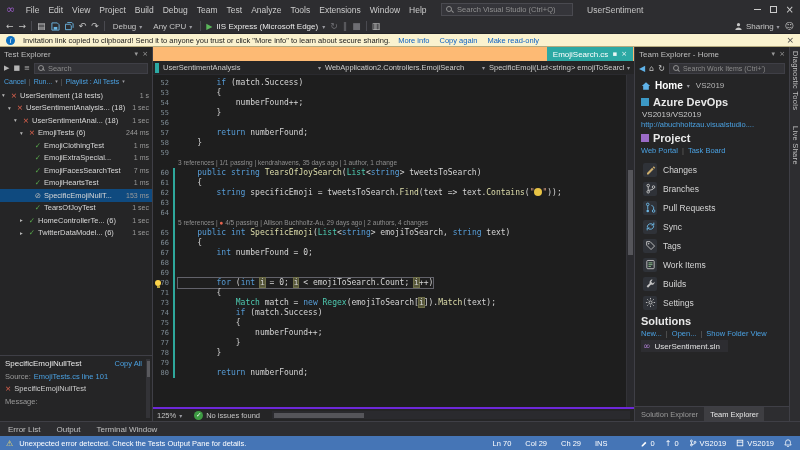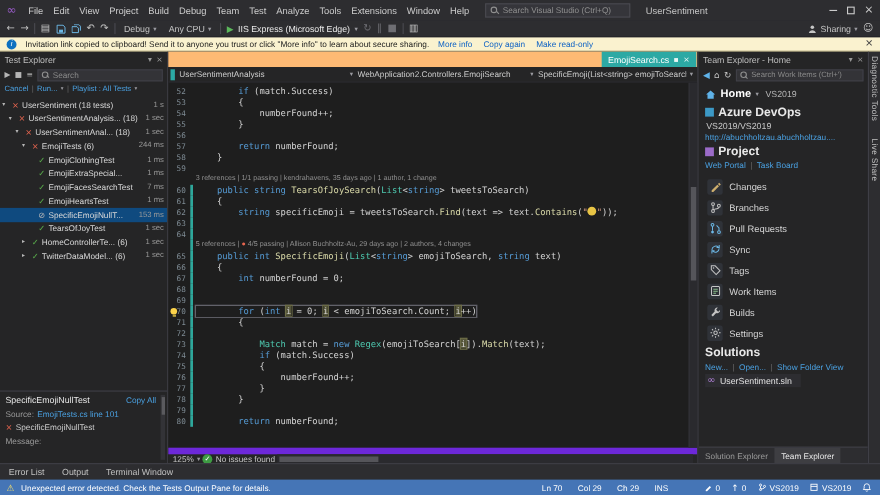--- a/index.html
+++ b/index.html
@@ -91,21 +91,21 @@
 .cur .txt{box-shadow:0 0 0 1px #62626A}
 .lens .txt{font-family:"Liberation Sans",sans-serif;font-size:6.5px;color:#8F8F8F}
 .tk-p{color:#D4D4D4}.tk-k{color:#569CD6}.tk-t{color:#4EC9B0}.tk-m{color:#DCDCAA}.tk-s{color:#D69D85}
 .tk-g{color:#8F8F8F}.tk-rd{color:#E8654F}
 .tk-hi{background:#56563A;box-shadow:0 0 0 1px #6E6E48}
 .tk-e{display:inline-block;width:8px;height:8px;border-radius:50%;background:#E8C445;color:transparent;overflow:hidden;vertical-align:-1px}
 .bulb{position:absolute;left:2px;top:1.5px;width:6px;height:6px;border-radius:50%;background:#FCD34A}
 .bulb::after{content:"";position:absolute;left:1.5px;top:6px;width:3px;height:2px;background:#B9A33E}
 .v-scroll{position:absolute;top:0;right:0;bottom:0;width:8px;background:#2A2A2E;border-left:1px solid #333338}
 .v-thumb{position:absolute;left:1px;top:95px;width:5px;height:85px;background:#55555A;display:block}
-.ed-bottom{height:14px;flex:none;display:flex;align-items:center;gap:2px;padding:0 4px;background:#252526;border-top:6px solid #6d28d9;font-size:7.5px;color:#C5C5C5}
+.ed-bottom{height:14px;flex:none;display:flex;align-items:center;gap:12px;padding:0 4px;background:#252526;border-top:2px solid #6d28d9;font-size:7.5px;color:#C5C5C5}
 .zoom,.health{display:flex;gap:3px;align-items:center;white-space:nowrap}
 .ok-icon{width:9px;height:9px;border-radius:50%;background:#3E9B43;color:#FFF;font-size:6.5px;line-height:9px;text-align:center;font-family:"DejaVu Sans",sans-serif}
 .h-scroll{flex:1;height:8px;background:#2A2A2E;position:relative}
 .h-thumb{position:absolute;left:2px;top:1.5px;width:90px;height:5px;background:#55555A;display:block}
 
 .tx{width:155px;flex:none;background:#252526;border-left:1px solid #3F3F46;display:flex;flex-direction:column;font-size:8px;overflow:hidden}
 .tx-toolbar{height:15px;display:flex;align-items:center;gap:4px;padding:0 4px;flex:none}
 .tx-ic{font-family:"DejaVu Sans",sans-serif;font-size:8px;color:#C5C5C5}
 .tx-ic.blue{color:#5FB2E8}
 .tx-search{flex:1;height:11px;background:#333337;border:1px solid #3F3F46;display:flex;align-items:center;gap:3px;padding:0 3px;color:#8A8A8A;font-size:7px;overflow:hidden;white-space:nowrap}
@@ -494,25 +494,20 @@
             <span class="bar"></span>
             <span class="txt"><span class="tk-p">        </span><span class="tk-k">for</span><span class="tk-p"> (</span><span class="tk-k">int</span><span class="tk-p"> </span><span class="tk-hi">i</span><span class="tk-p"> = 0; </span><span class="tk-hi">i</span><span class="tk-p"> &lt; emojiToSearch.Count; </span><span class="tk-hi">i</span><span class="tk-p">++)</span></span>
             <span class="bulb"></span>
           </div>
           <div class="cl chg">
             <span class="ln">71</span>
             <span class="bar"></span>
             <span class="txt"><span class="tk-p">        {</span></span>
           </div>
           <div class="cl chg">
-            <span class="ln">72</span>
-            <span class="bar"></span>
-            <span class="txt"></span>
-          </div>
-          <div class="cl chg">
             <span class="ln">73</span>
             <span class="bar"></span>
             <span class="txt"><span class="tk-p">            </span><span class="tk-t">Match</span><span class="tk-p"> match = </span><span class="tk-k">new</span><span class="tk-p"> </span><span class="tk-t">Regex</span><span class="tk-p">(emojiToSearch[</span><span class="tk-hi">i</span><span class="tk-p">]).</span><span class="tk-m">Match</span><span class="tk-p">(text);</span></span>
           </div>
           <div class="cl chg">
             <span class="ln">74</span>
             <span class="bar"></span>
             <span class="txt"><span class="tk-p">            </span><span class="tk-k">if</span><span class="tk-p"> (match.Success)</span></span>
           </div>
           <div class="cl chg">
@@ -583,21 +578,21 @@
         <span class="tx-page">Home</span>
         <span class="chev">▾</span>
         <span class="tx-ctx">VS2019</span>
       </div>
       <div class="tx-sec">
         <div class="sec-h">
             <span class="ic-devops"></span>
             <span>Azure DevOps</span>
           </div>
         <div class="acct">VS2019/VS2019</div>
-        <span class="url link">http://abuchholtzau.abuchholtzau....</span>
+        <span class="url link">http://abuchholtzau.visualstudio....</span>
       </div>
       <div class="tx-sec">
         <div class="sec-h">
             <span class="ic-project"></span>
             <span>Project</span>
           </div>
         <div class="links" id="tx-project-links">
             <span class="link">Web Portal</span>
             <span class="tx-sep">|</span>
             <span class="link">Task Board</span>

